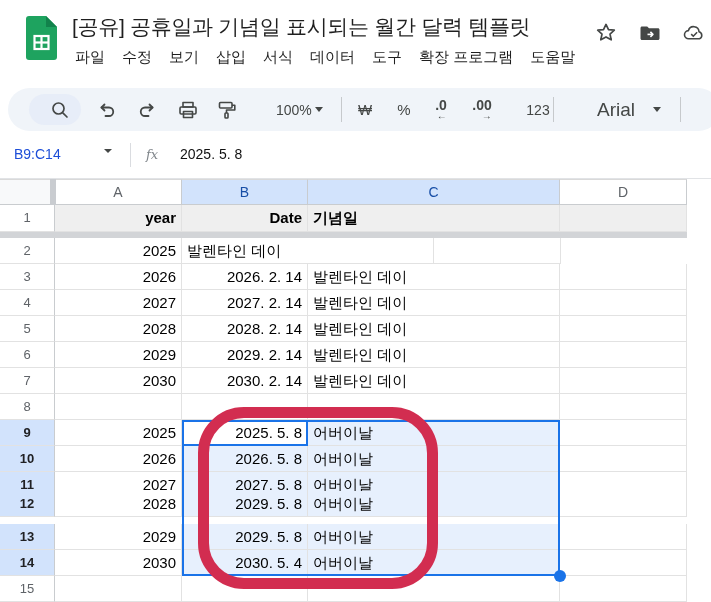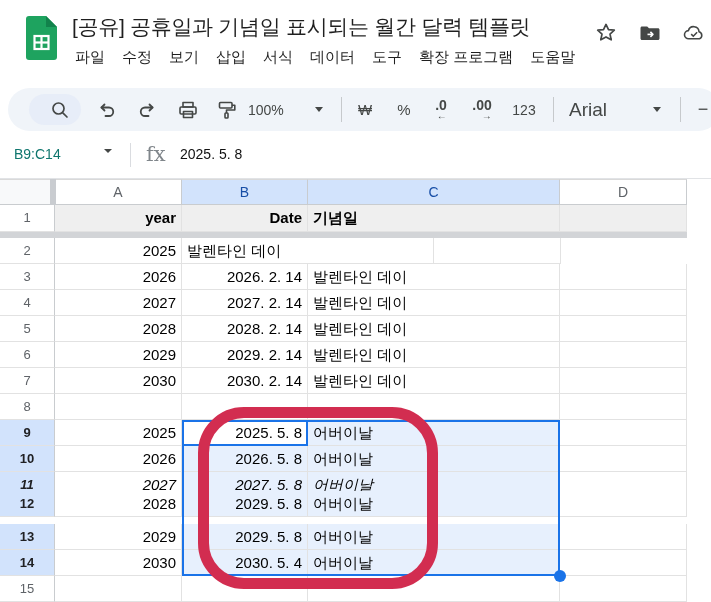--- a/index.html
+++ b/index.html
@@ -16,30 +16,30 @@
   .ic-star{left:594px;} .ic-folder{left:638px;} .ic-cloud{left:682px;}
   .menu-bar{position:absolute;left:75px;top:46px;display:flex;gap:17px;font-size:15px;color:#1f1f1f;height:22px;align-items:center;}
   .menu-item{white-space:nowrap;cursor:default;}
   
   .toolbar{position:absolute;left:8px;top:88px;width:712px;height:43px;background:var(--toolbar-bg,#f0f4f9);border-radius:22px;}
   .search-chip{position:absolute;left:21px;top:6px;width:52px;height:31px;border-radius:16px;background:var(--search-chip-bg,#e7edf8);}
   .ti{position:absolute;top:0;height:43px;display:flex;align-items:center;justify-content:center;transform:translateX(-50%);color:var(--icon-gray,#444746);}
   .ti.noc{transform:none;}
   .tb-sep{position:absolute;top:9px;width:1px;height:25px;background:#c6c9cc;}
   .caret{width:0;height:0;border-left:4.5px solid transparent;border-right:4.5px solid transparent;border-top:5px solid var(--icon-gray,#444746);}
-  .tb-text{font-size:14px;color:var(--icon-gray,#444746);}
+  .tb-text{font-size:14px;color:var(--icon-gray,#444746);margin-left:28px;}
   .dec{display:flex;flex-direction:column;align-items:flex-end;font-size:14px;font-weight:600;line-height:12px;color:var(--icon-gray,#444746);}
   .dec .arr{font-size:10px;line-height:9px;font-weight:400;}
   .sym{font-size:15px;font-weight:500;}
   
   .formula-bar{position:absolute;top:131px;left:0;width:711px;height:48px;background:#fff;border-bottom:1px solid #e1e3e6;box-sizing:border-box;}
-  .name-box{position:absolute;left:14px;top:0;height:47px;line-height:47px;font-size:14px;color:#0f766e;}
+  .name-box{position:absolute;left:14px;top:0;height:47px;line-height:47px;font-size:14px;color:#1d4ed8;}
   .nb-caret{position:absolute;left:104px;top:22px;}
   .fb-sep{position:absolute;left:130px;top:12px;width:1px;height:24px;background:#dadce0;}
-  .fx{position:absolute;left:146px;top:0;height:47px;line-height:47px;font-size:21px;color:#80868b;font-family:"DejaVu Serif",serif;}
+  .fx{position:absolute;left:146px;top:0;height:47px;line-height:47px;font-size:13px;color:#80868b;font-style:italic;font-family:"DejaVu Serif",serif;}
   .fb-value{position:absolute;left:180px;top:0;height:47px;line-height:47px;font-size:14px;color:#111;}
   
   .grid{position:absolute;top:179px;left:0;width:711px;height:423px;font-size:15px;color:#000;}
   .col-headers{position:absolute;top:0;left:0;width:687px;height:26px;display:flex;}
   .ch{box-sizing:border-box;height:26px;border-top:1px solid #d9d9d9;border-right:1px solid var(--header-line,#c9cccf);border-bottom:1px solid var(--header-line,#c9cccf);
       text-align:center;line-height:25px;font-size:14px;color:#5f6368;background:#fff;}
   .ch.corner{width:55px;background:#f8f9fa;}
   .ch.w-a{width:127px}.ch.w-b{width:126px}.ch.w-c{width:252px}.ch.w-d{width:127px}
   .ch.sel{background:var(--selected-header-fill,#d2e3fc);color:var(--selected-header-text,#174ea6);font-weight:500;}
   .freeze-handle{position:absolute;left:50px;top:0;width:6px;height:26px;background:var(--freeze-bar,#c9ccd0);}
@@ -276,21 +276,21 @@
         <div class="c cc tint">어버이날</div>
         <div class="c cd"></div>
       </div>
       <div class="grid-row" style="top: 267px; height: 26px;">
         <div class="c rh rh-sel">10</div>
         <div class="c ca">2026</div>
         <div class="c cb tint">2026. 5. 8</div>
         <div class="c cc tint">어버이날</div>
         <div class="c cd"></div>
       </div>
-      <div class="grid-row" style="top: 293px; height: 26px; font-style: italic;">
+      <div class="grid-row" style="top: 293px; height: 26px;">
         <div class="c rh rh-sel">11</div>
         <div class="c ca">2027</div>
         <div class="c cb tint">2027. 5. 8</div>
         <div class="c cc tint">어버이날</div>
         <div class="c cd"></div>
       </div>
       <div class="grid-row" style="top: 312px; height: 26px;">
         <div class="c rh rh-sel">12</div>
         <div class="c ca">2028</div>
         <div class="c cb tint">2029. 5. 8</div>

